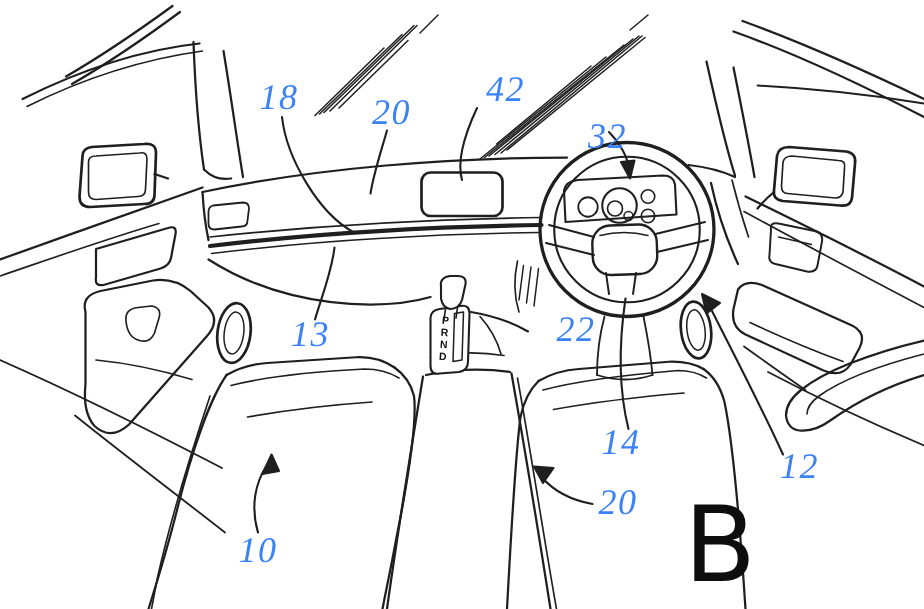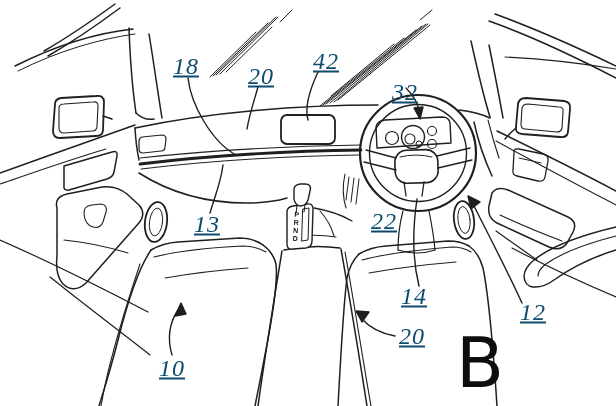--- a/index.html
+++ b/index.html
@@ -1,21 +1,21 @@
 <!DOCTYPE html>
 <html><head>
 <meta charset="utf-8">
 <style>
   html,body{margin:0;padding:0;background:#fff;}
   .stage{position:relative;width:616px;height:406px;background:#fff;overflow:hidden;
          font-family:"Liberation Serif",serif;}
   .stage svg{position:absolute;left:0;top:0;}
   .ref{position:absolute;transform:translate(-50%,-50%);
-       font:italic 24px "Liberation Serif",serif;color:#0c4a6e;white-space:nowrap;
-       letter-spacing:1px;text-decoration:underline;}
+       font:italic 24px "Liberation Serif",serif;color:#3b82f6;white-space:nowrap;
+       letter-spacing:1px;}
   .viewlabel{position:absolute;transform:translate(-50%,-50%);
        font:400 70px "DejaVu Sans",sans-serif;color:#0d0d0d;}
   .prnd{position:absolute;transform:translate(-50%,-50%) rotate(4deg);
        font:bold 7px "Liberation Sans",sans-serif;color:#111;
        writing-mode:vertical-rl;text-orientation:upright;letter-spacing:1px;line-height:1;}
   path,circle,ellipse,rect{vector-effect:non-scaling-stroke;}
 </style>
 </head>
 <body>
 
@@ -203,19 +203,19 @@
 
   <div class="ref" style="left:172px;top:368px">10</div>
   <div class="ref" style="left:533px;top:312px">12</div>
   <div class="ref" style="left:414px;top:296px">14</div>
   <div class="ref" style="left:207px;top:224px">13</div>
   <div class="ref" style="left:186px;top:66px">18</div>
   <div class="ref" style="left:412px;top:336px">20</div>
   <div class="ref" style="left:384px;top:221px">22</div>
   <div class="ref" style="left:261px;top:76px">20</div>
   <div class="ref" style="left:405px;top:92px">32</div>
-  <div class="ref" style="left:326px;top:61px">42</div>
+  <div class="ref" style="left:337px;top:61px">42</div>
 
   <div class="prnd" style="left:296px;top:227px">PRND</div>
 
   <div class="viewlabel" style="left:480px;top:363px">B</div>
 
 </div>
 
 </body></html>

